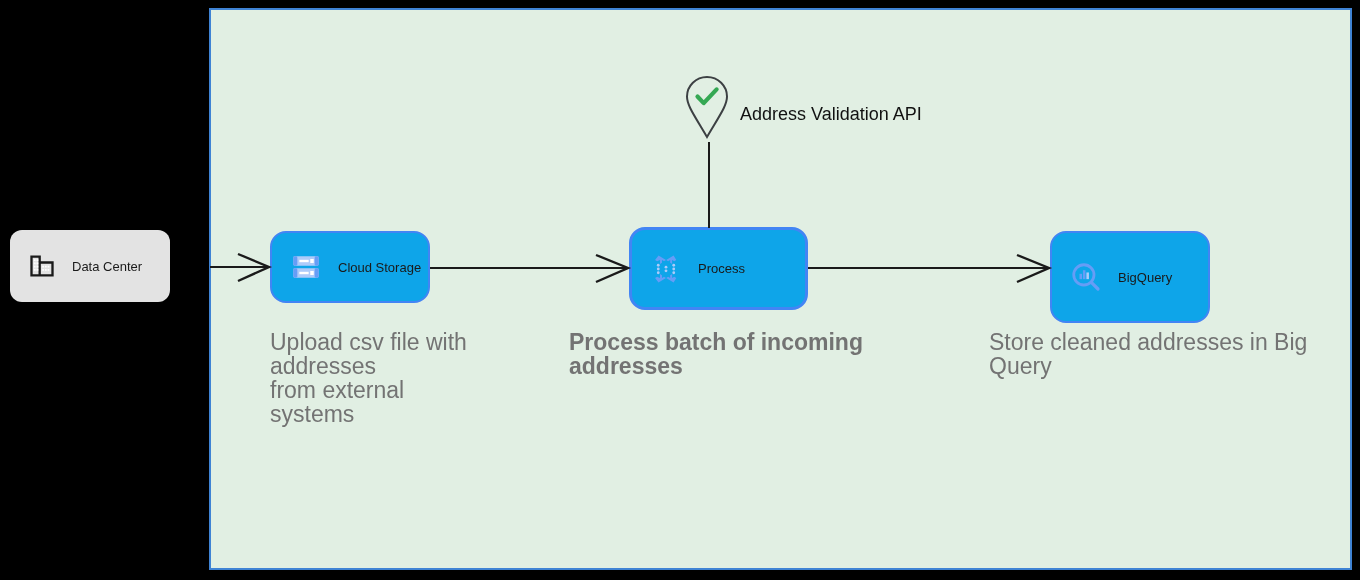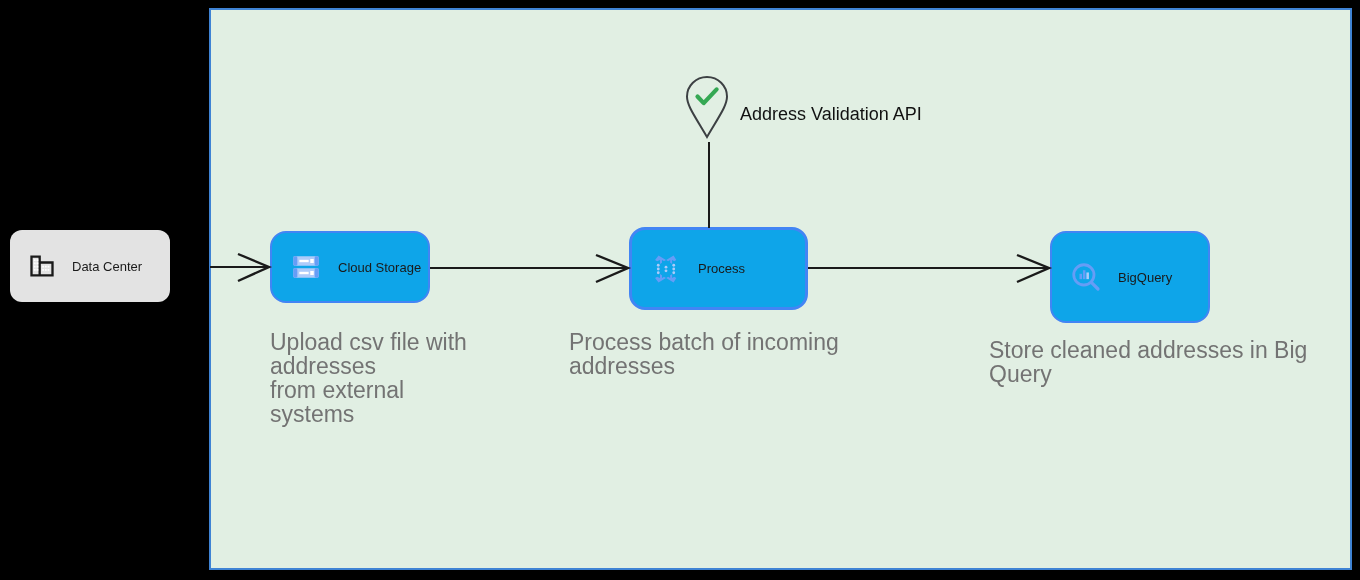--- a/index.html
+++ b/index.html
@@ -119,22 +119,22 @@
 
   
   .caption {
     position: absolute;
     font-size: 23px;
     line-height: 24px;
     color: #737373;
     white-space: pre-line;
   }
   #caption-storage  { left: 270px; top: 330px; width: 215px; text-align: left; }
-  #caption-dataflow { left: 569px; top: 330px; width: 340px; text-align: left; }
-  #caption-bigquery { left: 989px; top: 330px; width: 350px; text-align: left; margin-top: 8px; }
+  #caption-dataflow { left: 569px; top: 330px; width: 340px; text-align: left; font-weight: bold; }
+  #caption-bigquery { left: 989px; top: 330px; width: 350px; text-align: left; }
 
   
   #connectors {
     position: absolute;
     left: 0;
     top: 0;
     width: 1360px;
     height: 580px;
     pointer-events: none;
   }

